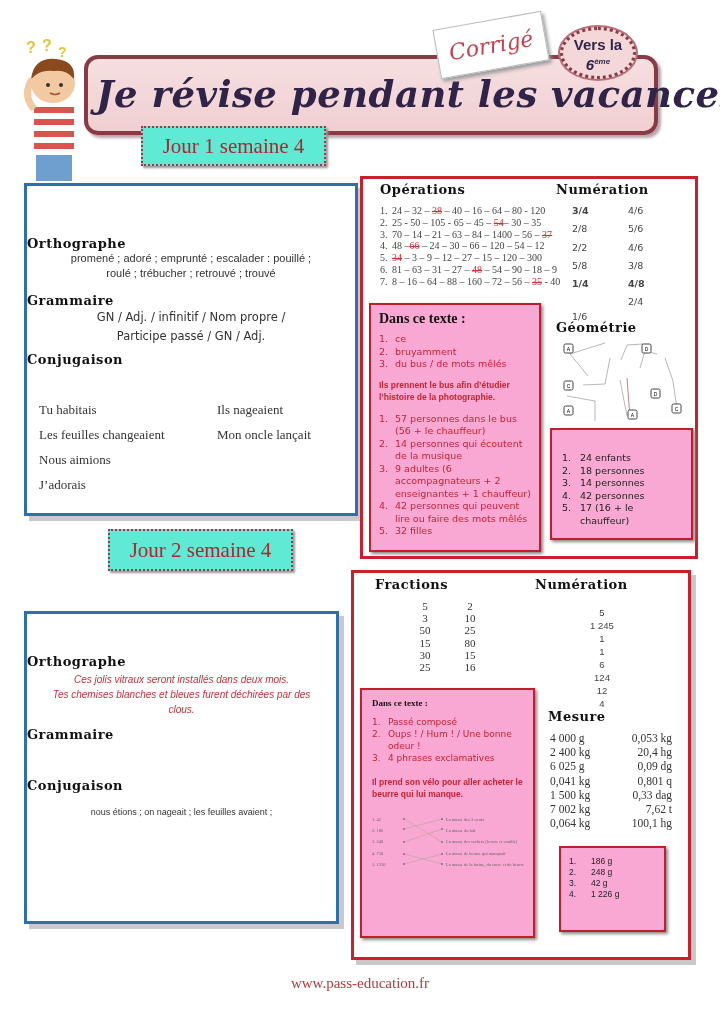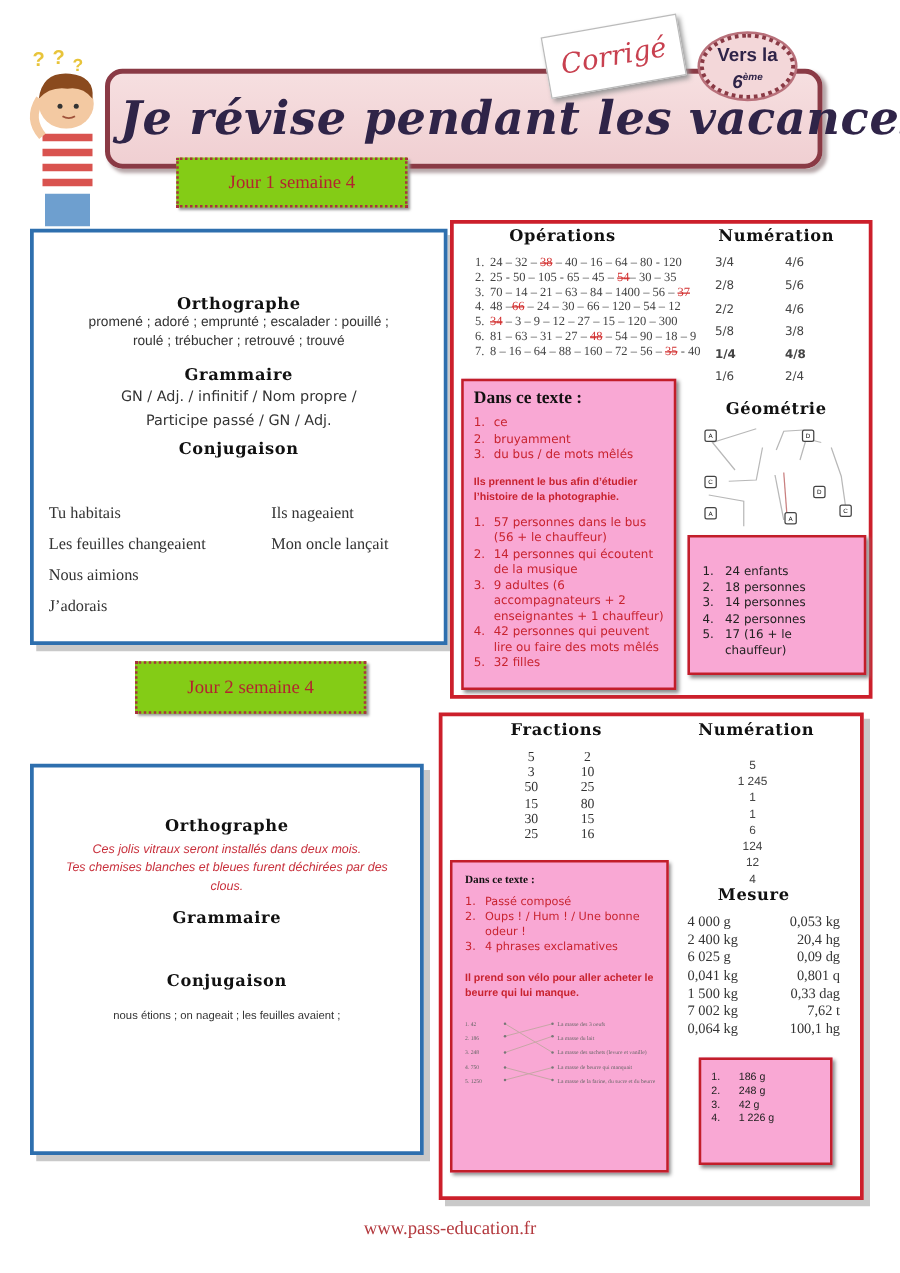--- a/index.html
+++ b/index.html
@@ -28,40 +28,40 @@
     font-family: "DejaVu Serif", serif; font-style: italic; font-size: 22px; color: #c8404f;
   }
   .level-badge {
     left: 560px; top: 27px; width: 76px; height: 52px;
     background: #f3d7d9; border: 3px dotted #8a3a45; border-radius: 50%;
     box-shadow: 0 0 0 2px #b8707a;
     text-align: center; font-weight: bold; color: #2f2448; font-size: 15px; line-height: 17px; padding-top: 6px;
   }
   .level-badge sup { font-size: 8px; font-style: italic; }
   .day-tag {
-    background: #84cc16; border: 2px dotted #a8323e; box-shadow: 2px 2px 2px #999;
-    font-family: "Liberation Serif", serif; color: #b3242f; font-size: 15px;
+    background: #5eead4; border: 2px dotted #a8323e; box-shadow: 2px 2px 2px #999;
+    font-family: "Liberation Serif", serif; color: #b3242f; font-size: 21px;
     display: flex; align-items: center; justify-content: center;
   }
   .day1 { left: 141px; top: 126px; width: 185px; height: 40px; }
   .day2 { left: 108px; top: 529px; width: 185px; height: 42px; }
 
   
   .boy { left: 18px; top: 35px; width: 80px; height: 150px; }
 
   
   .blue-box {
     background: #fff; border: 3px solid #2e6fae; box-shadow: 5px 5px 0 #c9c9c9;
   }
   .box1 { left: 24px; top: 183px; width: 334px; height: 333px; }
   .box2 { left: 24px; top: 611px; width: 315px; height: 313px; }
 
   .sec-head {
     font-family: "DejaVu Serif", serif; font-weight: bold; font-size: 13px; color: #111;
-    text-align: center; letter-spacing: 0.5px;
+    letter-spacing: 0.5px;
   }
   .center-text { text-align: center; font-size: 11px; color: #333; line-height: 15px; }
   .comic { font-family: "DejaVu Sans", sans-serif; }
 
   
   .red-box { background: #fff; border: 3px solid #cc1f2b; }
   .box3 { left: 360px; top: 176px; width: 338px; height: 383px; }
   .box4 { left: 351px; top: 570px; width: 340px; height: 390px; box-shadow: 5px 5px 0 #c9c9c9; }
   .inner-red { background: #f9a8d4; border: 2px solid #c21e2a; box-shadow: 2px 2px 3px #888; }
 
@@ -146,41 +146,41 @@
     <div><span class="num">3.</span><span>70 – 14 – 21 – 63 – 84 – 1400 – 56 – </span><span class="strike">37</span><span></span></div>
     <div><span class="num">4.</span><span>48 –</span><span class="strike">66</span><span> – 24 – 30 – 66 – 120 – 54 – 12</span></div>
     <div><span class="num">5.</span><span></span><span class="strike">34</span><span> – 3 – 9 – 12 – 27 – 15 – 120 – 300</span></div>
     <div><span class="num">6.</span><span>81 – 63 – 31 – 27 – </span><span class="strike">48</span><span> – 54 – 90 – 18 – 9</span></div>
     <div><span class="num">7.</span><span>8 – 16 – 64 – 88 – 160 – 72 – 56 – </span><span class="strike">35</span><span> - 40</span></div>
   </div>
 
 <div class="abs sec-head" style="left:556px; top:182px; width:130px;">Numération</div>
 <div class="abs comic" style="left:572px; top:202px; font-size:9.5px; color:#444; line-height:18.3px;">
   <div style="display:flex;">
-      <span style="width:56px;">3/4</span>
+      <span style="width:56px;font-weight:bold;">3/4</span>
       <span>4/6</span>
     </div>
   <div style="display:flex;">
       <span style="width:56px;">2/8</span>
       <span>5/6</span>
     </div>
   <div style="display:flex;">
       <span style="width:56px;">2/2</span>
       <span>4/6</span>
     </div>
   <div style="display:flex;">
       <span style="width:56px;">5/8</span>
       <span>3/8</span>
     </div>
   <div style="display:flex;font-weight:bold;">
       <span style="width:56px;">1/4</span>
       <span>4/8</span>
     </div>
   <div style="display:flex;">
-      <span style="width:56px;">1/6</span>
+      <span style="width:56px;margin-top:15px;">1/6</span>
       <span>2/4</span>
     </div>
 </div>
 
 <div class="abs sec-head" style="left:556px; top:320px; width:130px;">Géométrie</div>
 <svg class="abs" style="left:555px; top:338px;" width="135" height="85">
   <g stroke="#b8b8b8" stroke-width="1" fill="none">
     <polyline points="50,5 15,16 33,38"></polyline>
     <polyline points="55,20 50,46 28,47"></polyline>
     <polyline points="12,58 40,63 40,83"></polyline>

